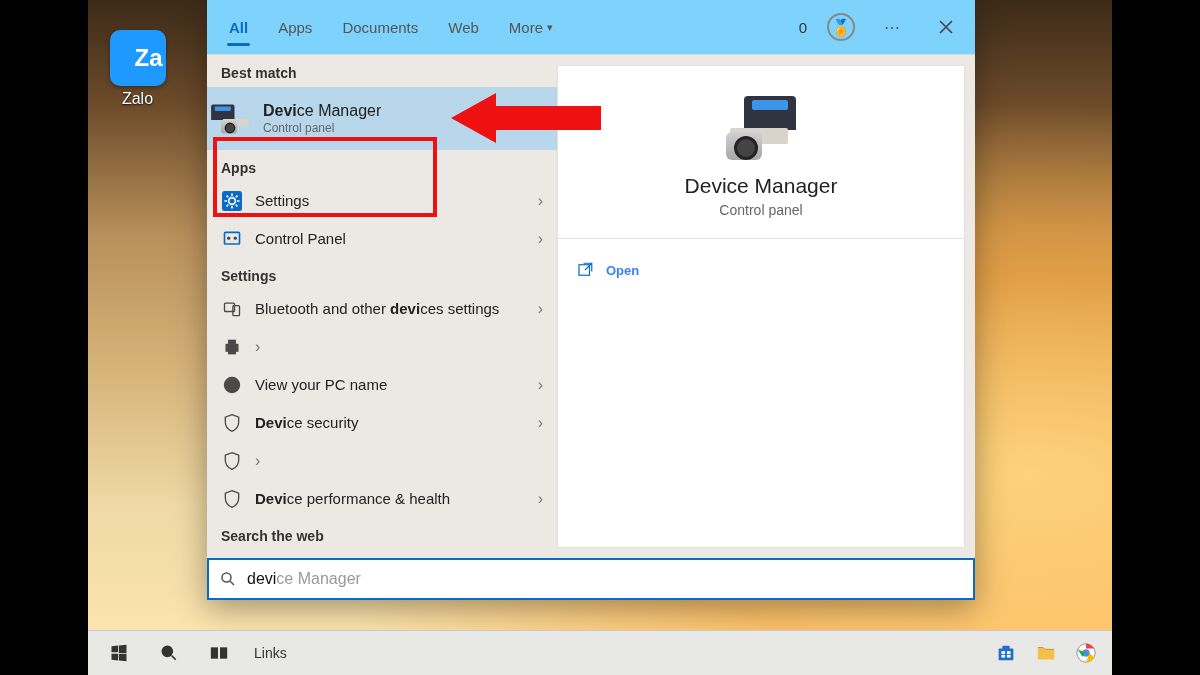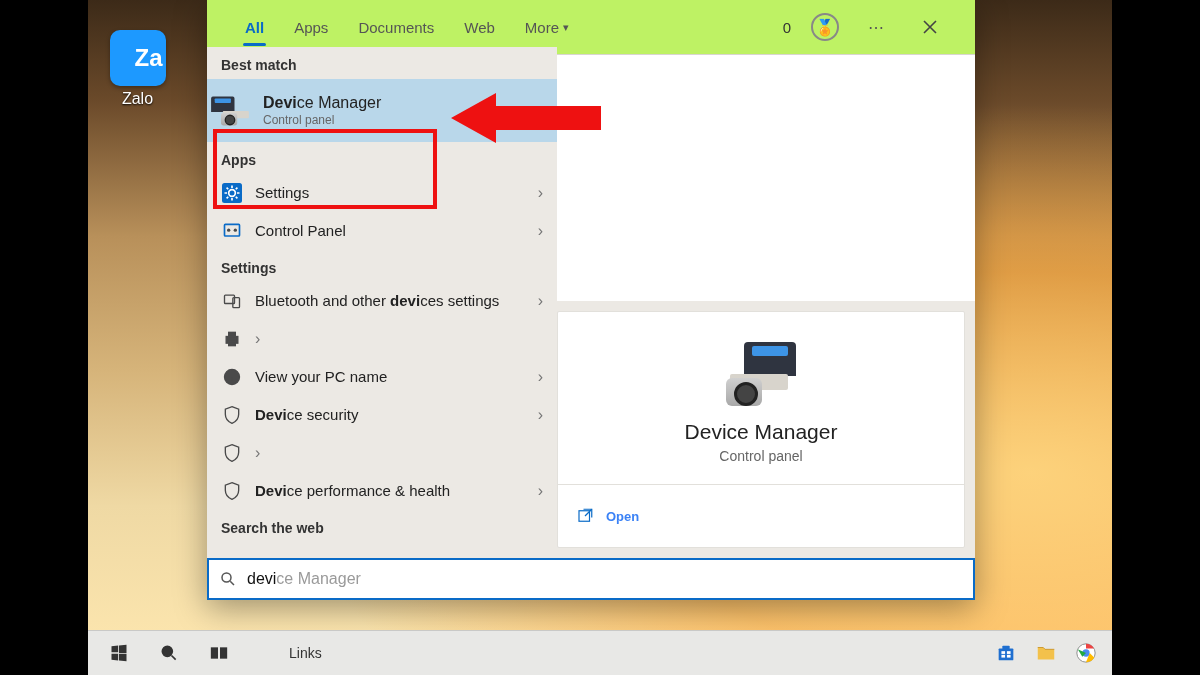--- a/index.html
+++ b/index.html
@@ -34,50 +34,50 @@
   .di.restart .tile svg{width:36px;height:36px;fill:#0067c0;}
 
   
   .taskbar{
     position:absolute; left:88px; right:88px; bottom:0; height:45px;
     background:#e8e8e6; border-top:1px solid #c9c9c7;
     display:flex; align-items:center; padding:0 8px; gap:4px;
   }
   .tb-btn{ width:46px; height:45px; display:flex; align-items:center; justify-content:center; }
   .tb-btn svg{ width:20px; height:20px; fill:#333; }
-  .tb-label{ font-size:14px; color:#333; padding:0 8px;margin-left:35px; }
+  .tb-label{ font-size:14px; color:#333; padding:0 8px; }
   .tb-spacer{ flex:1; }
   .tray-icon{ width:28px; height:28px; display:flex;align-items:center;justify-content:center; margin:0 4px;}
   .tray-icon svg{width:22px;height:22px;}
 
   
   .panel{
     position:absolute; top:0; left:207px; width:768px; height:600px;
     background:#fff; box-shadow:0 8px 30px rgba(0,0,0,.35);
     display:flex; flex-direction:column;
   }
 
   
   .hdr{
-    height:55px; background:#bef264; display:flex; align-items:center; padding:0 28px;
+    height:55px; background:#7dd3fc; display:flex; align-items:center; padding:0 12px;
     border-bottom:1px solid #d9d6d0;
   }
   .tabs{ display:flex; gap:10px; height:100%; align-items:center;}
   .tab{ padding:0 10px; height:100%; display:flex; align-items:center; font-size:15px; color:#555; cursor:pointer; position:relative;}
   .tab.active{ color:#0a6bc7; font-weight:600;}
   .tab.active::after{ content:""; position:absolute; left:8px; right:8px; bottom:8px; height:3px; background:#0a6bc7; border-radius:2px;}
   .tab .chev{ margin-left:4px; font-size:11px;}
   .hdr-right{ margin-left:auto; display:flex; align-items:center; gap:20px;}
   .pts{ font-size:15px; color:#333;}
   .medal{ width:28px;height:28px;border:2px solid #888;border-radius:50%;display:flex;align-items:center;justify-content:center; color:#666;}
   .dots, .close{ width:34px; height:34px; display:flex; align-items:center; justify-content:center; color:#555; cursor:pointer;}
   .close svg{width:16px;height:16px;stroke:#444;stroke-width:1.6;fill:none;}
 
   
-  .body{ flex:1; display:flex; min-height:0;align-items:flex-end;}
+  .body{ flex:1; display:flex; min-height:0;}
   .left{ width:350px; background:#ece9e4; overflow:hidden; display:flex; flex-direction:column;}
   .right{ flex:1; background:#ece9e4; padding:10px 10px 10px 0; display:flex;}
   .right-card{ flex:1; background:#fff; border:1px solid #e2e0db; border-radius:2px; display:flex; flex-direction:column;}
 
   .sect{ font-size:14px; font-weight:600; color:#333; padding:10px 14px 6px;}
   .row{
     display:flex; align-items:center; padding:8px 14px; gap:12px; cursor:pointer;
     position:relative;
   }
   .row .rico{ width:22px; height:22px; flex:0 0 22px; display:flex;align-items:center;justify-content:center;}

